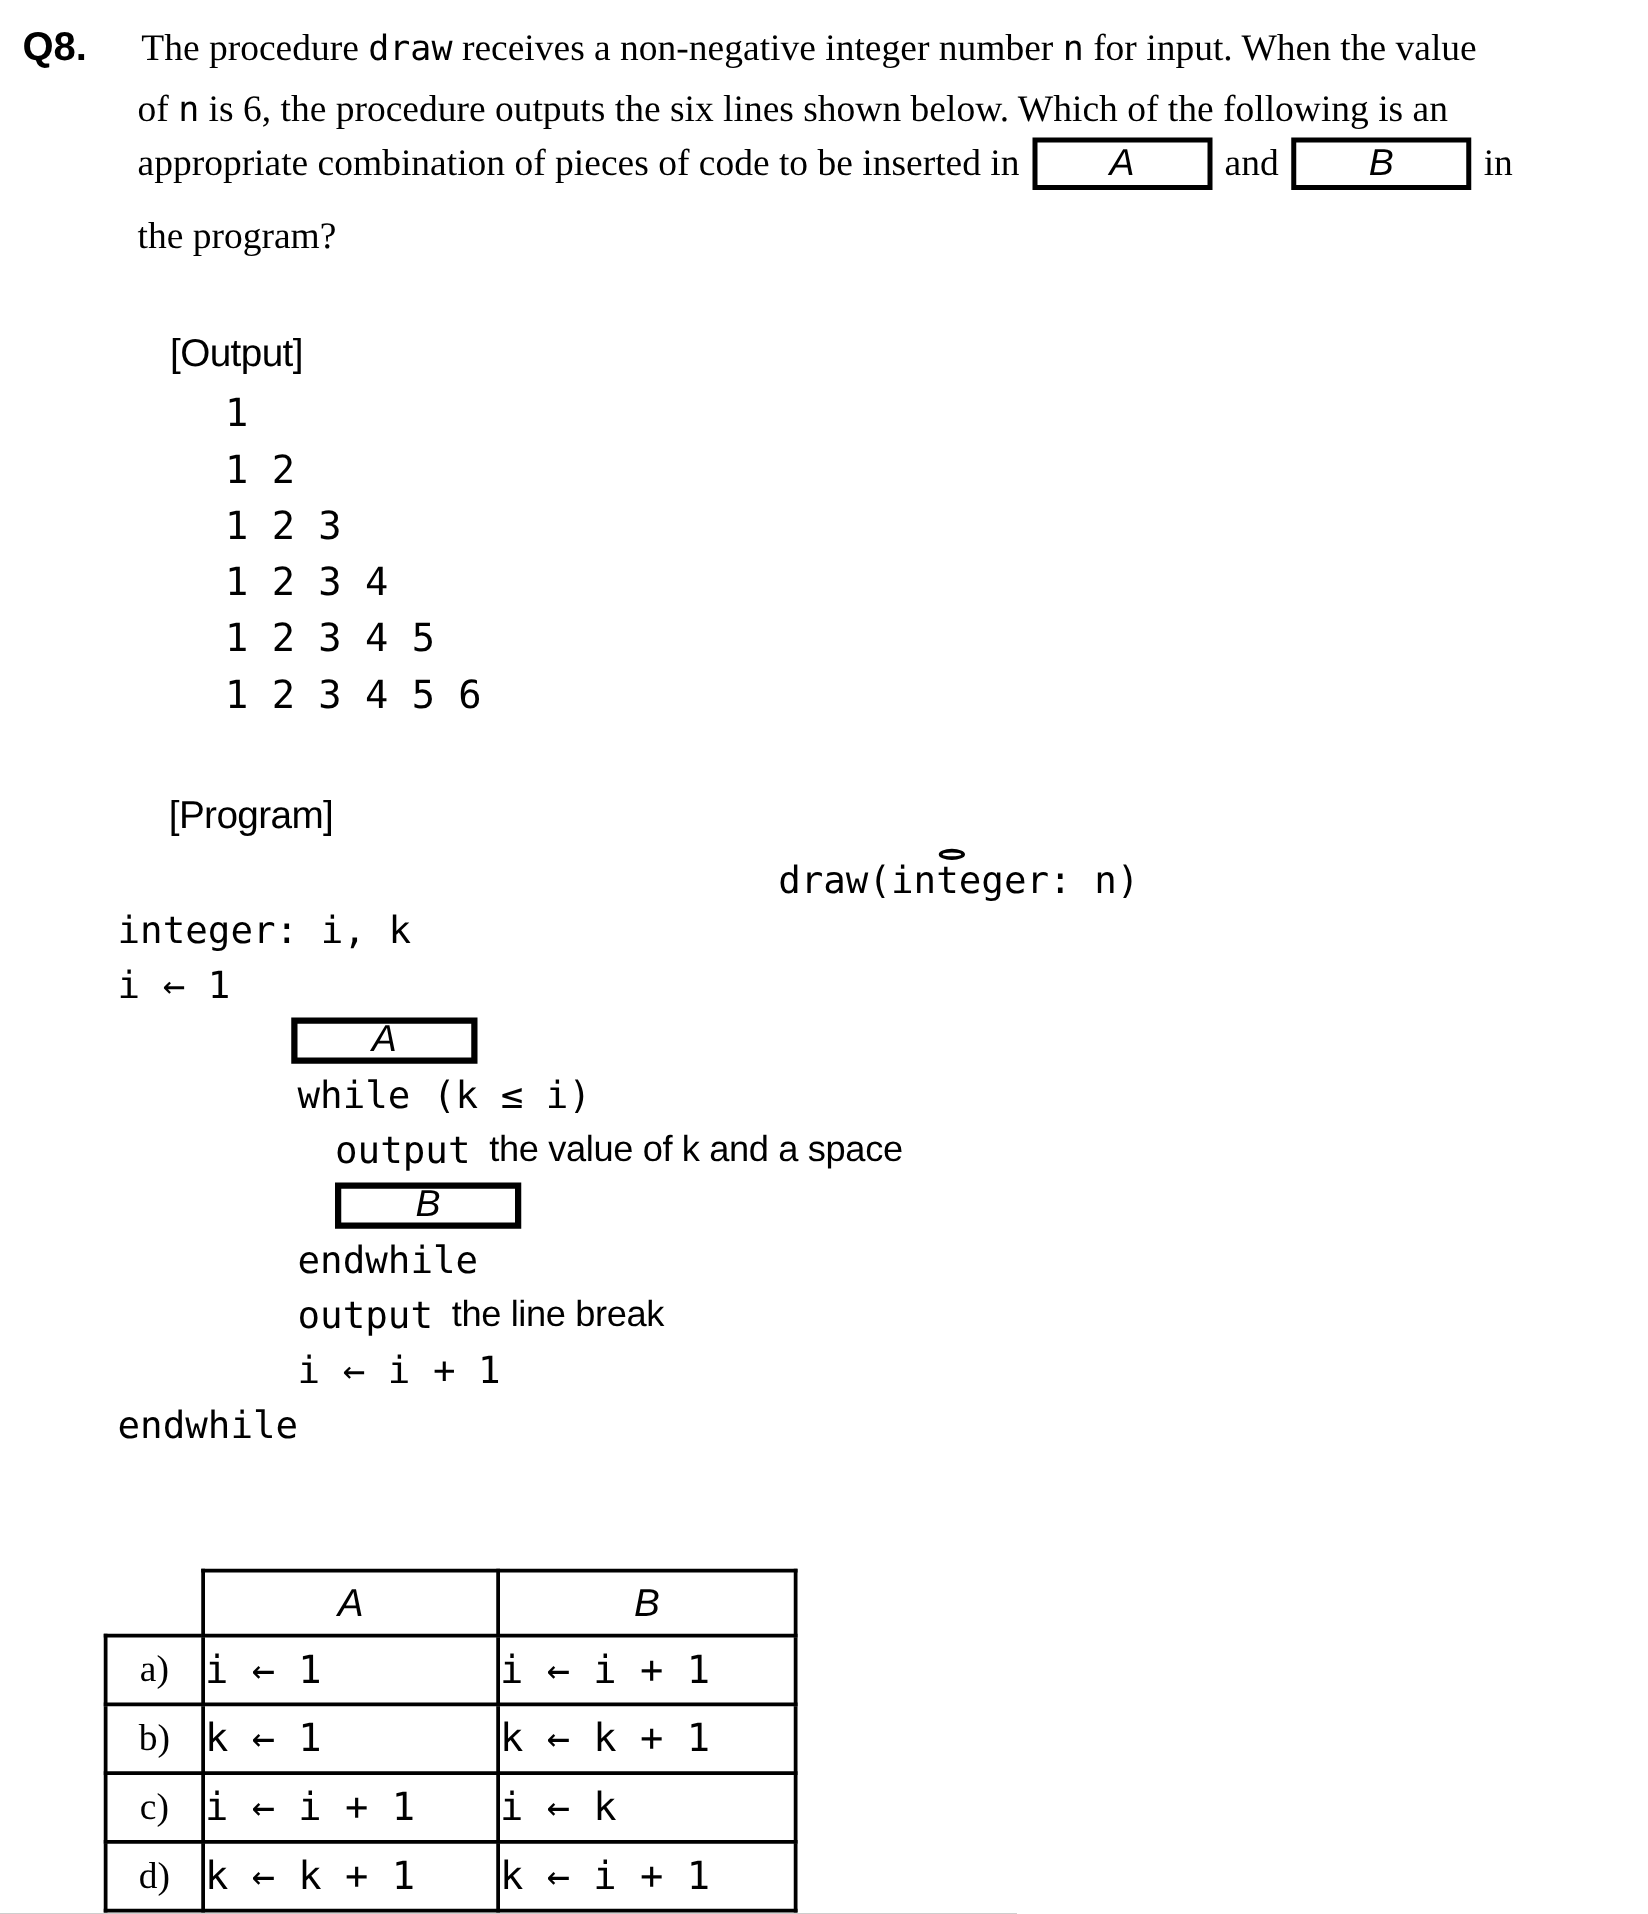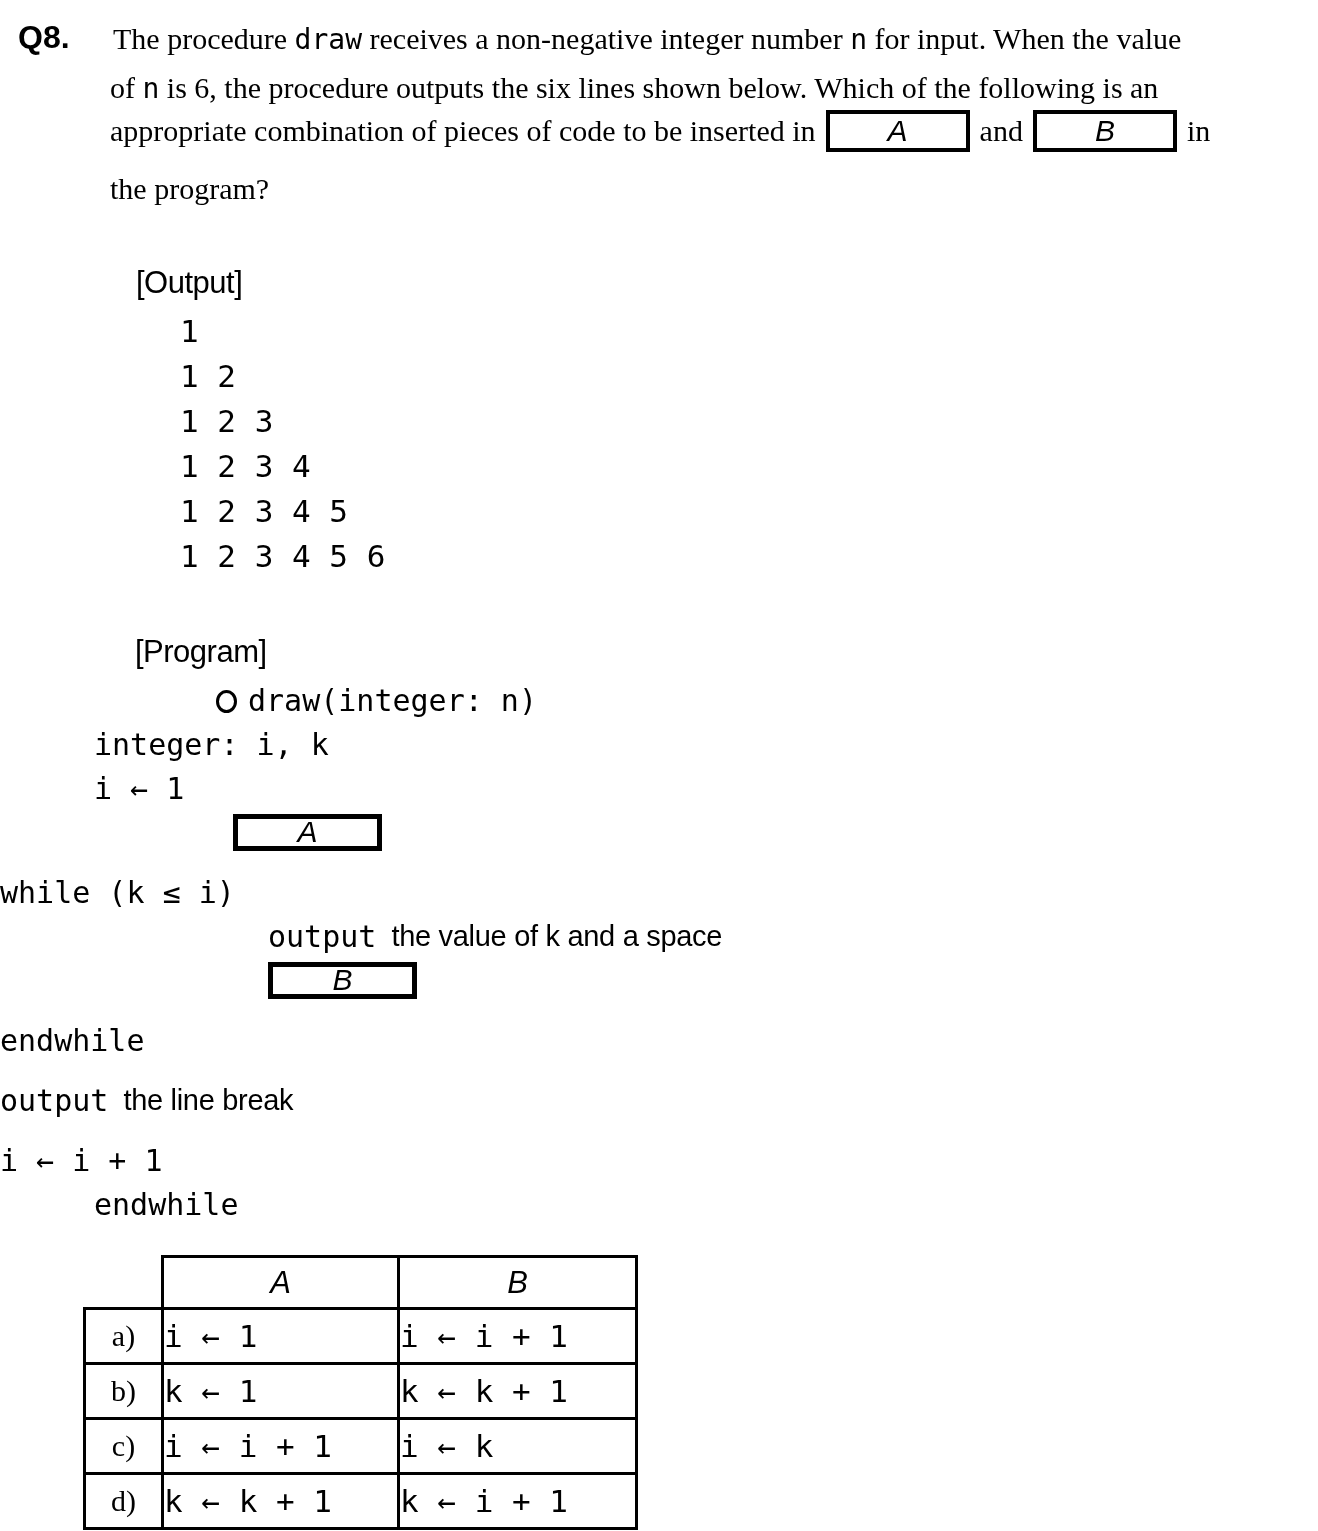--- a/index.html
+++ b/index.html
@@ -50,23 +50,23 @@
     font-family:"DejaVu Sans Mono", monospace;font-size:31px;
   }
   
   #program-block{left:0;top:678px;width:1318px;}
   .code-line{
     height:44px;display:flex;align-items:center;
     font-family:"DejaVu Sans Mono", monospace;font-size:30px;
     white-space:pre;
   }
   .L0{padding-left:94px;}
-  .L1{margin-top:16px;}
+  .L1{padding-left:238px;}
   .L2{padding-left:268px;}
-  .Ldraw{padding-left:216px;}
+  .Ldraw{padding-left:216px;flex-direction:column;}
   .proc-circle{
     display:inline-block;width:15px;height:17px;
     border:3.5px solid #000;border-radius:50%;
     margin-right:11px;position:relative;top:1px;
   }
   .cmt-mono{margin-left:45px;}
   .cmt-sans{
     font-family:"Liberation Sans", sans-serif;font-size:29px;
     letter-spacing:-0.3px;margin:0 27px 0 27px;white-space:nowrap;
   }

